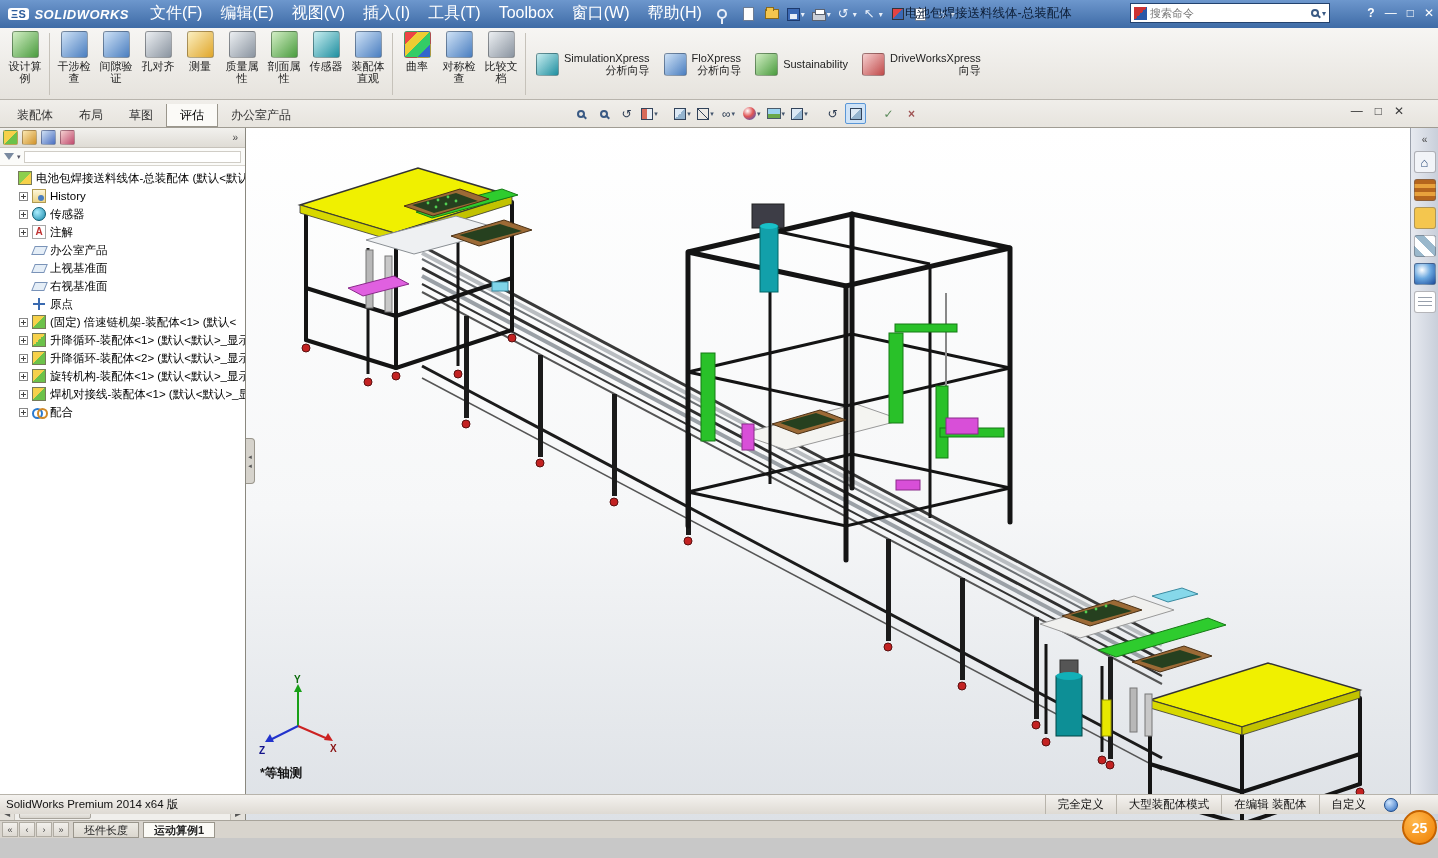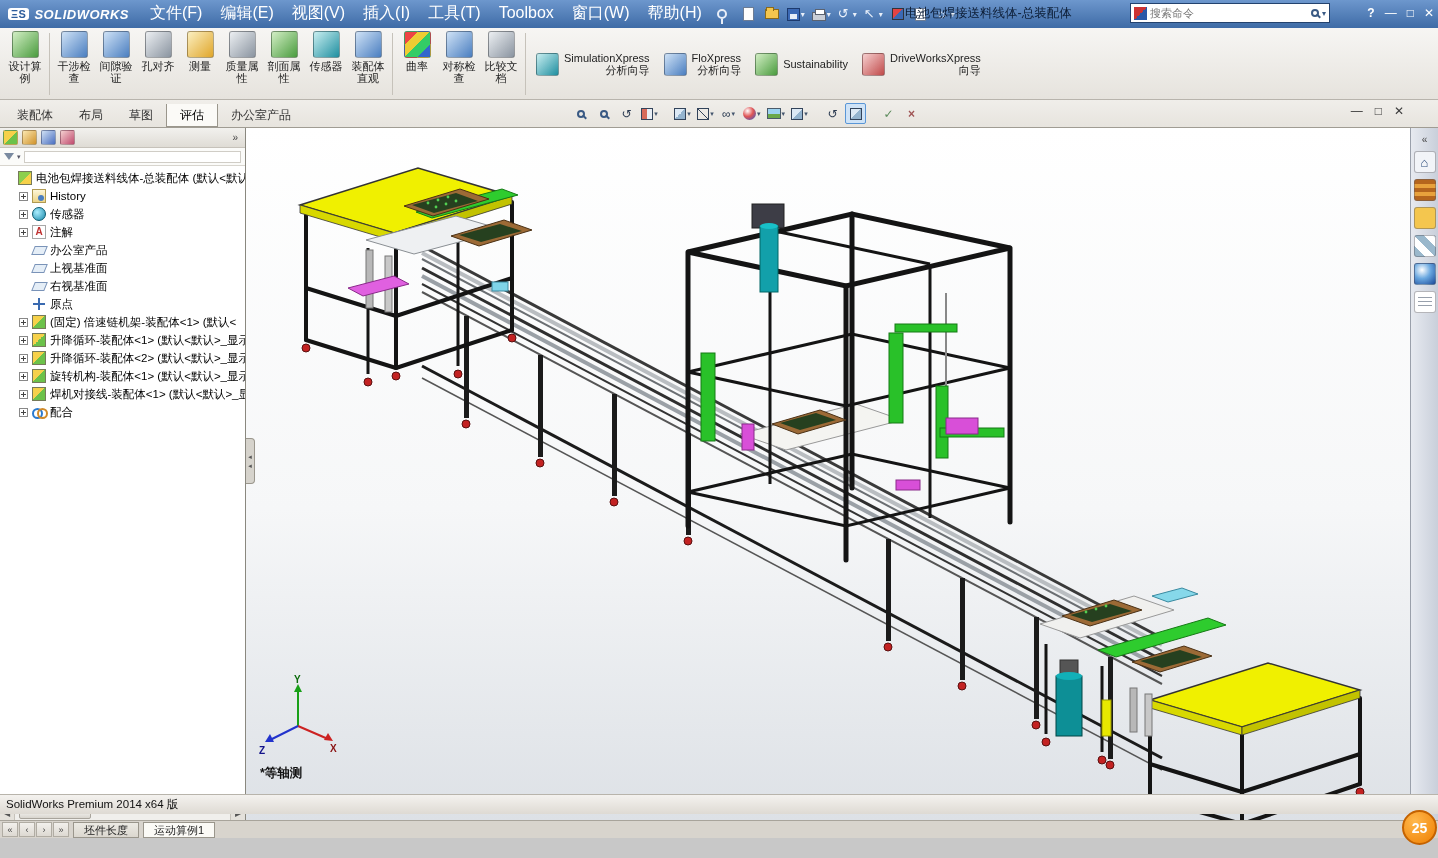--- a/index.html
+++ b/index.html
@@ -130,21 +130,21 @@
 .tpi-folder{background:#f4c64e}
 .tpi-grid{background:linear-gradient(45deg,#9ab8cc 25%,#fff 25% 50%,#9ab8cc 50% 75%,#fff 75%)}
 .tpi-sphere{background:radial-gradient(circle at 35% 30%,#fff,#6aa8e0 45%,#1a4a9a)}
 .tpi-doc{background:#fff;position:relative}
 .tpi-doc:after{content:"";position:absolute;left:3px;right:3px;top:5px;height:1px;background:#98a0ac;box-shadow:0 4px 0 #98a0ac,0 8px 0 #98a0ac}
 
 
 .tabsbar{position:absolute;top:820px;left:0;right:0;height:18px;background:#d8d4cd;border-top:1px solid #a8a49b;display:flex;align-items:center;padding-left:2px;gap:1px;z-index:20}
 .navbtn{width:16px;height:15px;display:flex;align-items:center;justify-content:center;font-size:9px;color:#444;background:linear-gradient(#f2f0ec,#ddd9d2);border:1px solid #b0aca3}
 .mtab{height:16px;line-height:15px;padding:0 10px;font-size:11px;color:#222;border:1px solid #9a968c;background:linear-gradient(#eceae4,#dbd7cf);margin-left:3px;white-space:nowrap}
-.mtab.active{background:#fbfaf6;font-weight:normal}
+.mtab.active{background:#fbfaf6;font-weight:bold}
 
 
 .statusbar{position:absolute;top:794px;left:0;right:0;height:20px;background:linear-gradient(#f4f2ef,#dedad3);border-top:1px solid #b8b4ab;display:flex;align-items:center;font-size:11.5px;color:#111;z-index:20}
 .statusbar .sleft{padding-left:6px}
 .sright{margin-left:auto;display:flex;align-items:center;height:100%}
 .sitem{padding:0 12px;border-left:1px solid #b8b4ab;height:100%;display:flex;align-items:center;white-space:nowrap}
 .quick-tips{width:14px;height:14px;border-radius:50%;background:radial-gradient(circle at 35% 30%,#cfe6ff,#2a6ac0);border:1px solid #1a4a8a;margin:0 40px 0 6px}
 .badge{position:absolute;right:1px;top:810px;width:35px;height:35px;border-radius:50%;background:radial-gradient(circle at 35% 30%,#ffb84d,#ef7f00);border:2px solid #c46200;color:#fff;font-weight:bold;font-size:14px;display:flex;align-items:center;justify-content:center;z-index:60}
 </style>
 </head>
@@ -637,15 +637,22 @@
   <span class="navbtn">«</span>
   <span class="navbtn">‹</span>
   <span class="navbtn">›</span>
   <span class="navbtn">»</span>
   <span class="mtab">坯件长度</span>
   <span class="mtab active">运动算例1</span>
 </div>
 
 <div class="statusbar">
   <span class="sleft">SolidWorks Premium 2014 x64 版</span>
+  <div class="sright">
+    <span class="sitem">完全定义</span>
+    <span class="sitem">大型装配体模式</span>
+    <span class="sitem">在编辑 装配体</span>
+    <span class="sitem">自定义</span>
+    <span class="quick-tips"></span>
+  </div>
 </div>
 
 <div class="badge">25</div>
 
 </body></html>

